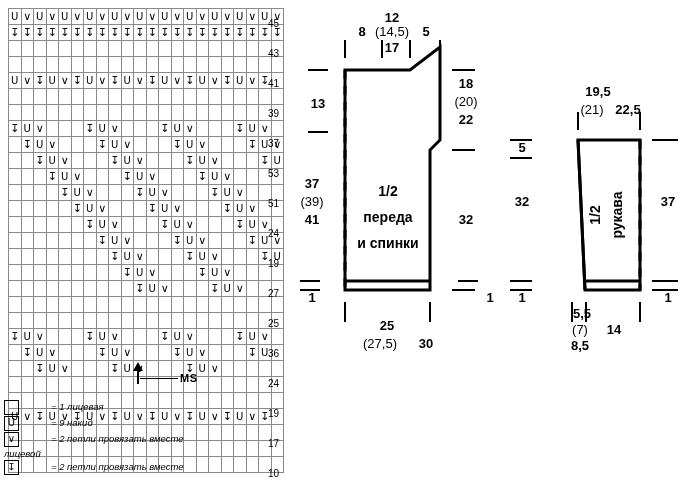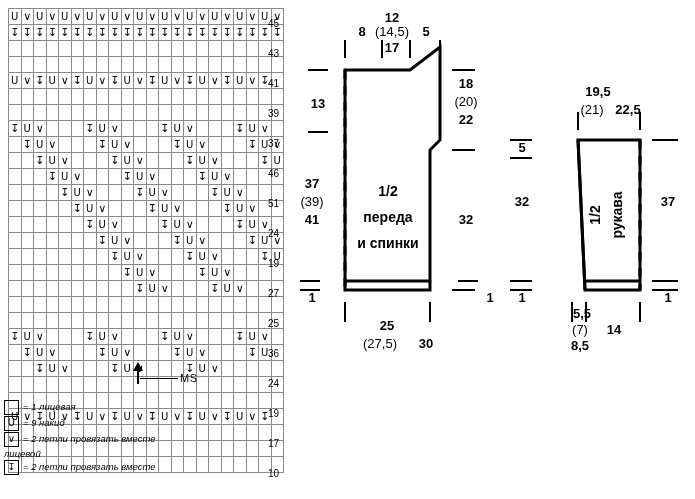--- a/index.html
+++ b/index.html
@@ -45,35 +45,35 @@
     font-size:10px;
   }
   #row-numbers div{
     height:15px;line-height:15px;
     text-align:left;
   }
 
   
   #ms-label{
     position:absolute;left:180px;top:372px;
-    font-size:11px;font-weight:normal;letter-spacing:.5px;
+    font-size:11px;font-weight:bold;letter-spacing:.5px;
   }
   #ms-line{
     position:absolute;left:140px;top:378px;width:38px;height:1px;background:#000;
   }
   #ms-arrow{
     position:absolute;left:133px;top:362px;width:10px;height:22px;
   }
 
   
   #legend{
     position:absolute;left:4px;top:400px;width:300px;
     font-size:9.5px;line-height:11.5px;font-style:italic;
   }
-  .leg-row{display:flex;align-items:flex-start;margin-bottom:1px;}
+  .leg-row{display:flex;align-items:flex-start;margin-bottom:1px;gap:28px;}
   .leg-box{
     width:13px;height:13px;border:1px solid #000;
     margin-right:4px;flex:0 0 13px;
     text-align:center;font-size:10px;line-height:12px;
     font-family:"DejaVu Sans", sans-serif;font-style:normal;
   }
   .leg-txt{padding-top:1px;}
   .leg-cont{font-style:italic;}
 
   
@@ -1228,21 +1228,21 @@
     <div>45</div>
     <div>&nbsp;</div>
     <div>43</div>
     <div>&nbsp;</div>
     <div>41</div>
     <div>&nbsp;</div>
     <div>39</div>
     <div>&nbsp;</div>
     <div>37</div>
     <div>&nbsp;</div>
-    <div>46</div>
+    <div>53</div>
     <div>&nbsp;</div>
     <div>51</div>
     <div>&nbsp;</div>
     <div>24</div>
     <div>&nbsp;</div>
     <div>19</div>
     <div>&nbsp;</div>
     <div>27</div>
     <div>&nbsp;</div>
     <div>25</div>

